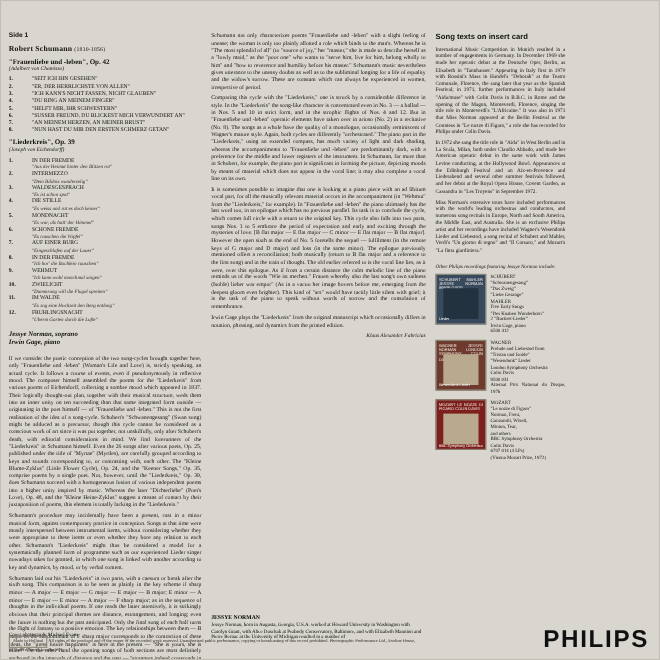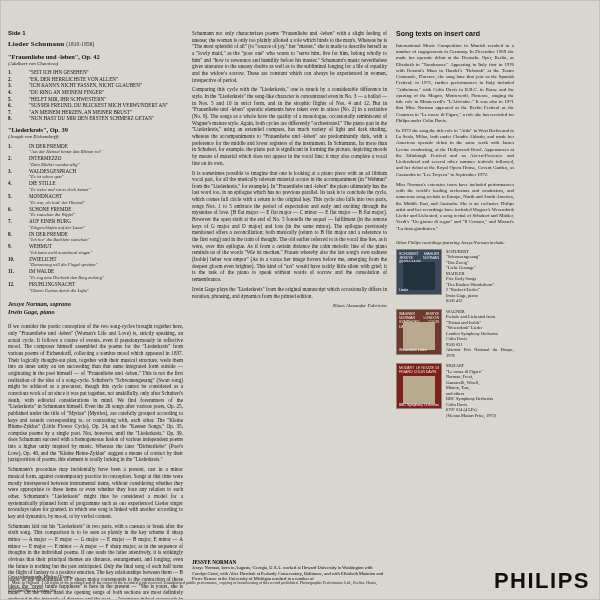--- a/index.html
+++ b/index.html
@@ -65,21 +65,21 @@
 </style>
 </head>
 <body>
 
 <div class="sleeve">
 
 
   <div class="col col1">
     <div class="sideline">Side 1</div>
     <div class="composer">
-      <span>Lieder Schumann</span>
+      <span>Robert Schumann</span>
       <span class="dates">(1810-1856)</span>
     </div>
 
     <div class="worktitle">"Frauenliebe und -leben", Op. 42</div>
     <div class="worksub">(Adalbert von Chamisso)</div>
     <ul class="tracklist">
       <li>
           <span class="num">1.</span>
           <span class="ttl">"SEIT ICH IHN GESEHEN"</span>
         </li>

